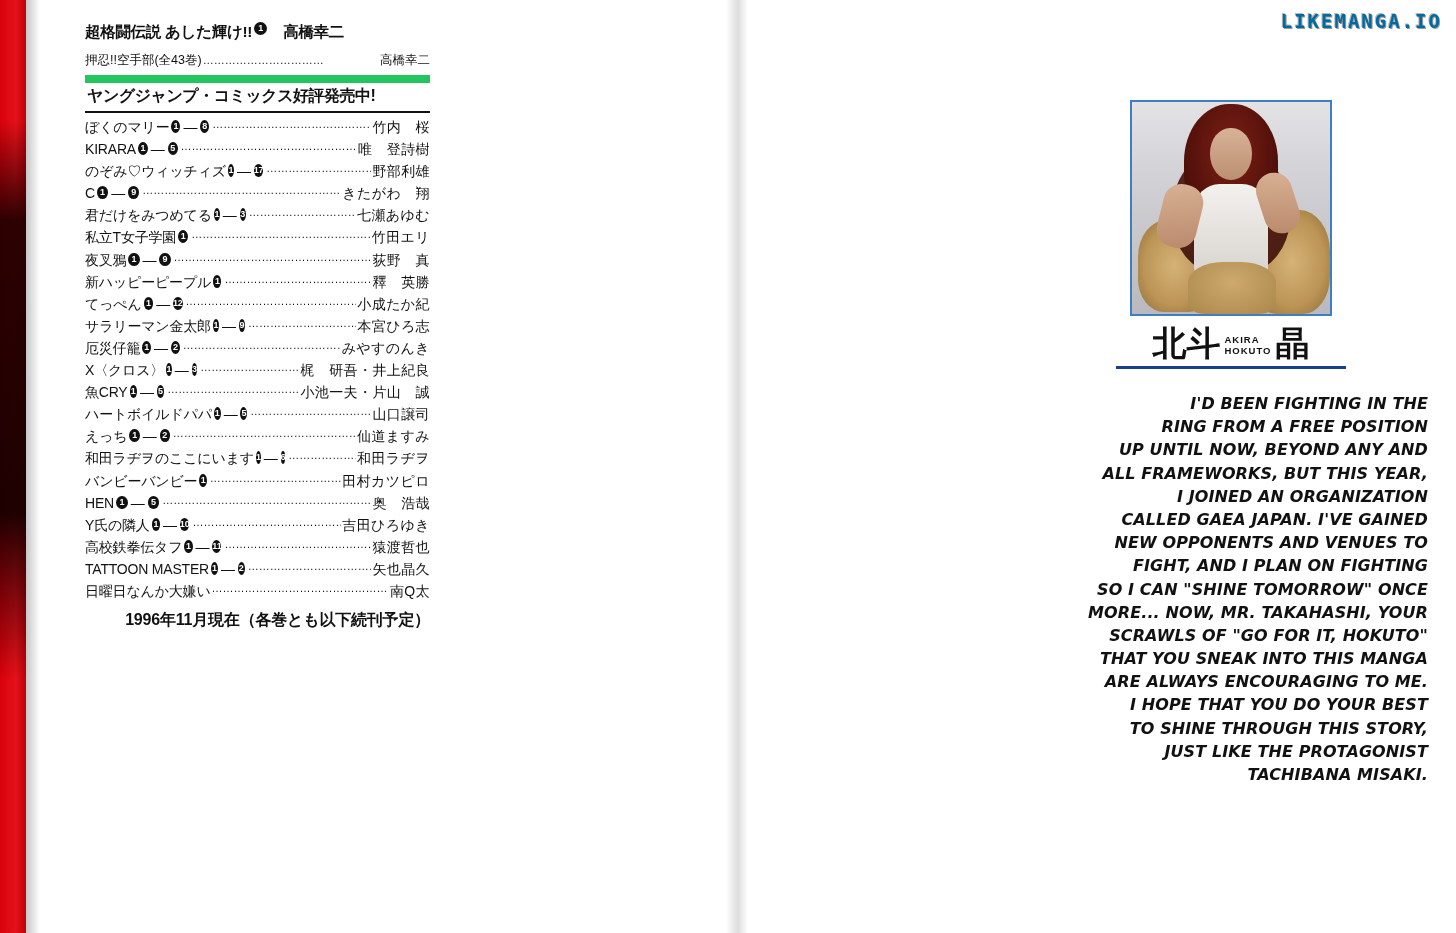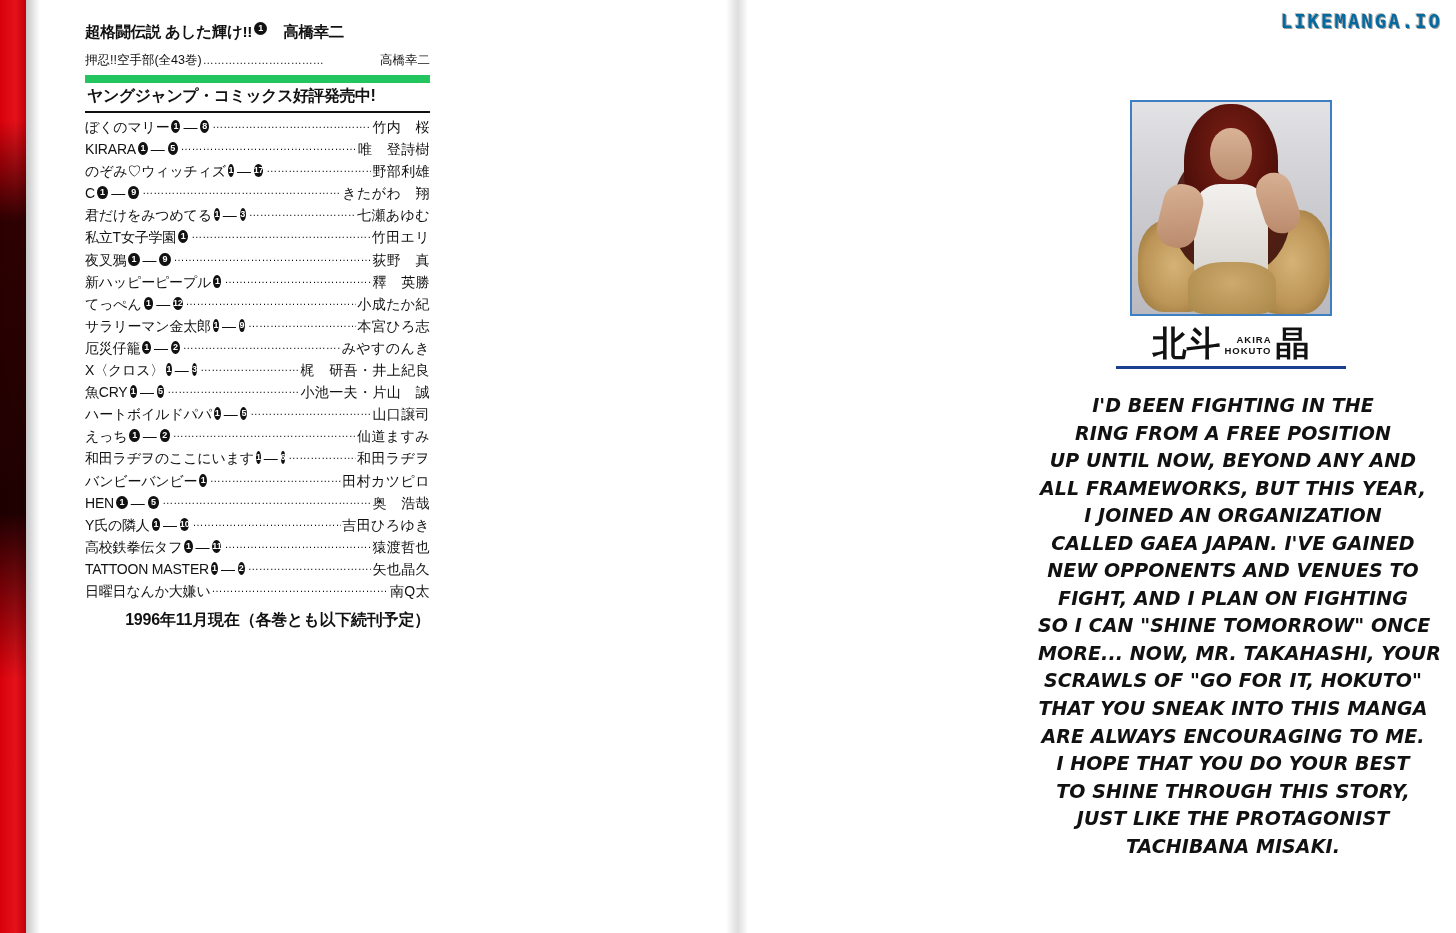--- a/index.html
+++ b/index.html
@@ -245,39 +245,39 @@
   .kanji-big {
     font-family: "DejaVu Sans", sans-serif;
     font-size: 34px;
     font-weight: bold;
     color: #111;
     line-height: 1;
   }
   .romaji {
     display: flex;
     flex-direction: column;
-    align-items: flex-end;
+    align-items: flex-start;
     font-size: 9.5px;
     font-weight: bold;
     letter-spacing: 1px;
     color: #111;
     line-height: 1.15;
     padding-bottom: 3px;
   }
 
   .statement {
     position: absolute;
     left: 290px;
     top: 392px;
     width: 390px;
-    text-align: center;
+    text-align: right;
     font-family: "DejaVu Sans", sans-serif;
     font-style: italic;
     font-weight: bold;
-    font-size: 19px;
+    font-size: 16px;
     line-height: 1.45;
     color: #111;
     letter-spacing: 0.1px;
   }
   .statement div { white-space: nowrap; }
 </style>
 </head>
 <body>
 
 <div class="left-edge-red"></div>

